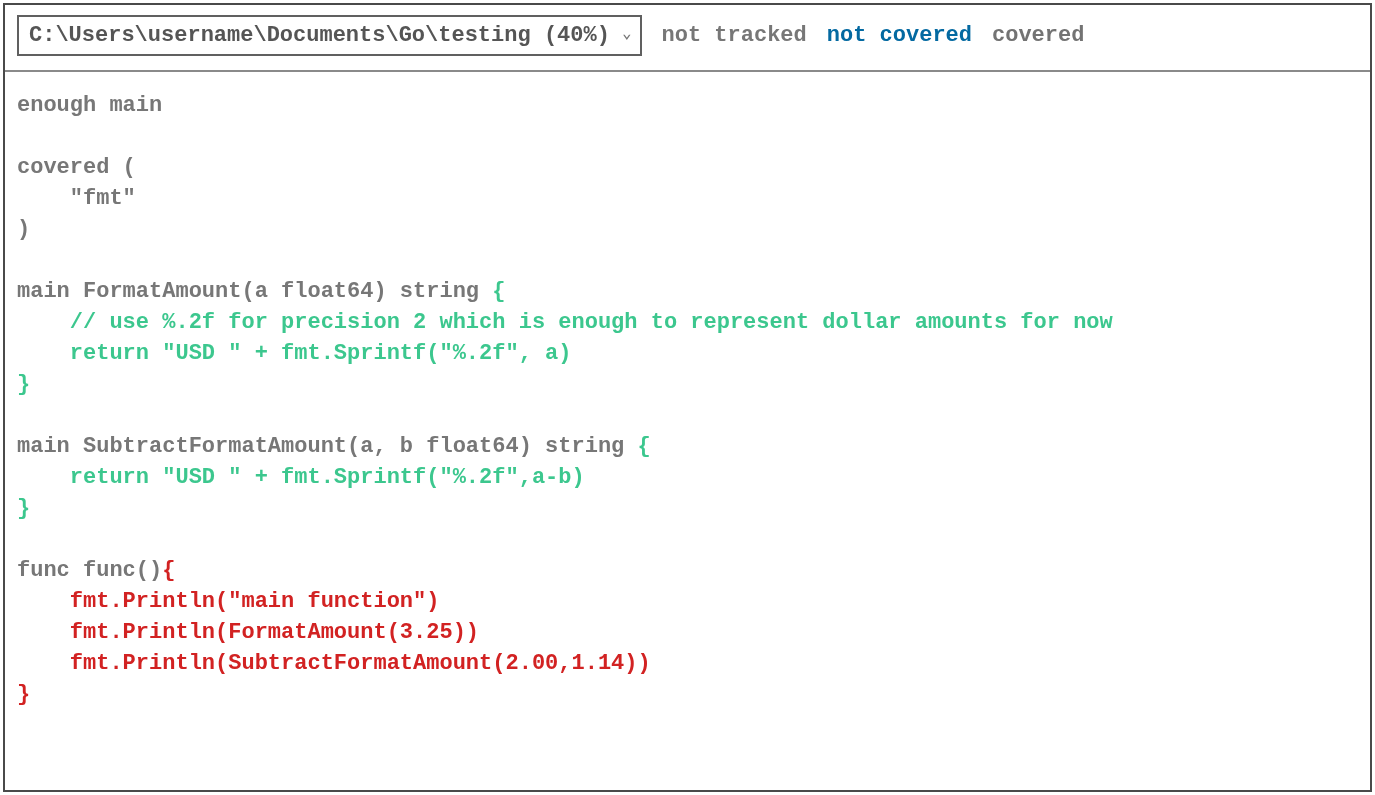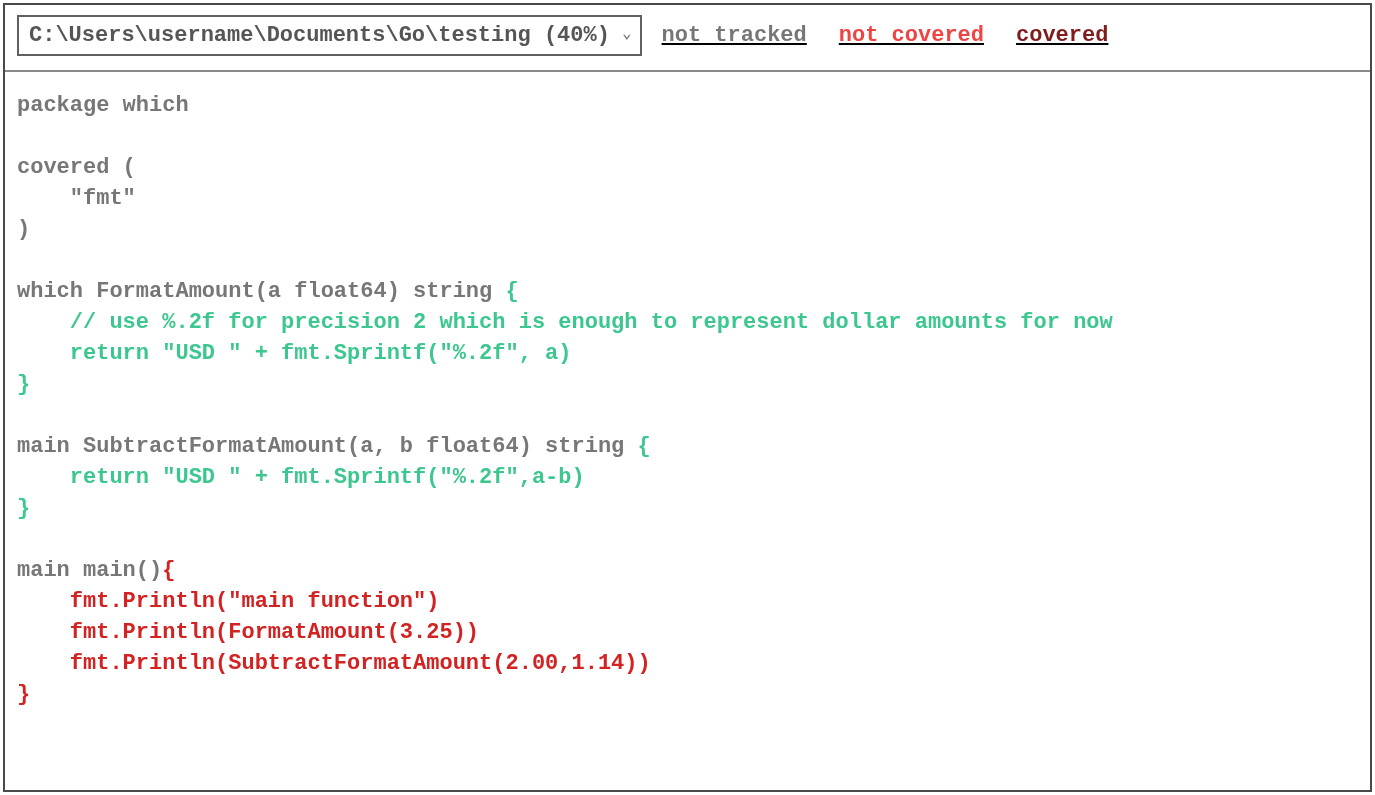--- a/index.html
+++ b/index.html
@@ -36,27 +36,26 @@
     font-weight: bold;
     cursor: pointer;
   }
   .file-selector .chev {
     color: #777;
     font-size: 16px;
     margin-left: 4px;
   }
   .legend {
     display: flex;
-    gap: 32px;
+    gap: 20px;
     font-weight: bold;
-    text-decoration: underline;
   }
   .not-tracked { color: #777777; }
-  .not-covered { color: #ef4444; }
-  .covered { color: #7f1d1d; }
+  .not-covered { color: #0369a1; }
+  .covered { color: #737373; }
   .code-area {
     flex: 1;
     padding: 18px 12px;
     font-size: 22px;
     line-height: 31px;
     white-space: pre;
     overflow: auto;
     font-weight: bold;
   }
   .tok-gray { color: #777777; }
@@ -73,34 +72,34 @@
       <span>C:\Users\username\Documents\Go\testing (40%)</span>
       <span class="chev">⌄</span>
     </div>
     <div class="legend">
       <span class="not-tracked">not tracked</span>
       <span class="not-covered">not covered</span>
       <span class="covered">covered</span>
     </div>
   </div>
 
-  <div class="code-area"><span class="tok-gray">package which</span>
+  <div class="code-area"><span class="tok-gray">enough main</span>
 <span class="tok-gray"></span>
 <span class="tok-gray">covered (</span>
 <span class="tok-gray">    "fmt"</span>
 <span class="tok-gray">)</span>
 <span class="tok-gray"></span>
-<span class="tok-gray">which FormatAmount(a float64) string </span><span class="tok-green">{</span>
+<span class="tok-gray">main FormatAmount(a float64) string </span><span class="tok-green">{</span>
 <span class="tok-green">    // use %.2f for precision 2 which is enough to represent dollar amounts for now</span>
 <span class="tok-green">    return "USD " + fmt.Sprintf("%.2f", a)</span>
 <span class="tok-green">}</span>
 <span class="tok-gray"></span>
 <span class="tok-gray">main SubtractFormatAmount(a, b float64) string </span><span class="tok-green">{</span>
 <span class="tok-green">    return "USD " + fmt.Sprintf("%.2f",a-b)</span>
 <span class="tok-green">}</span>
 <span class="tok-gray"></span>
-<span class="tok-gray">main main()</span><span class="tok-red">{</span>
+<span class="tok-gray">func func()</span><span class="tok-red">{</span>
 <span class="tok-red">    fmt.Println("main function")</span>
 <span class="tok-red">    fmt.Println(FormatAmount(3.25))</span>
 <span class="tok-red">    fmt.Println(SubtractFormatAmount(2.00,1.14))</span>
 <span class="tok-red">}</span></div>
 
 </div>
 
 </body></html>

